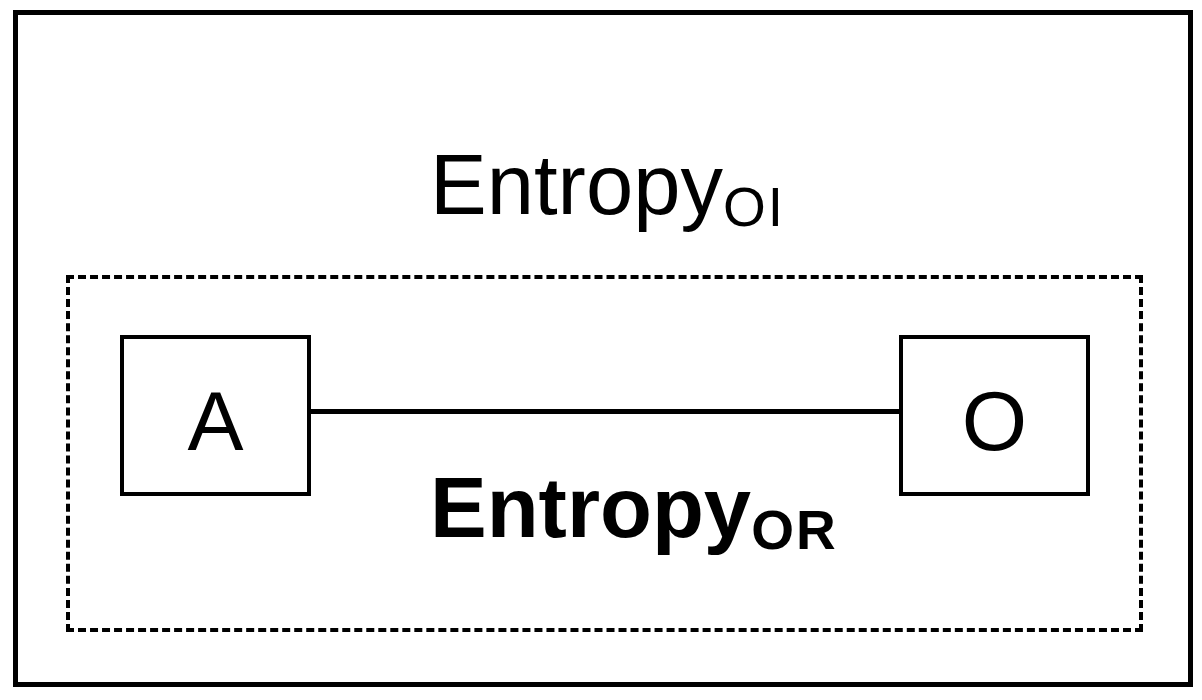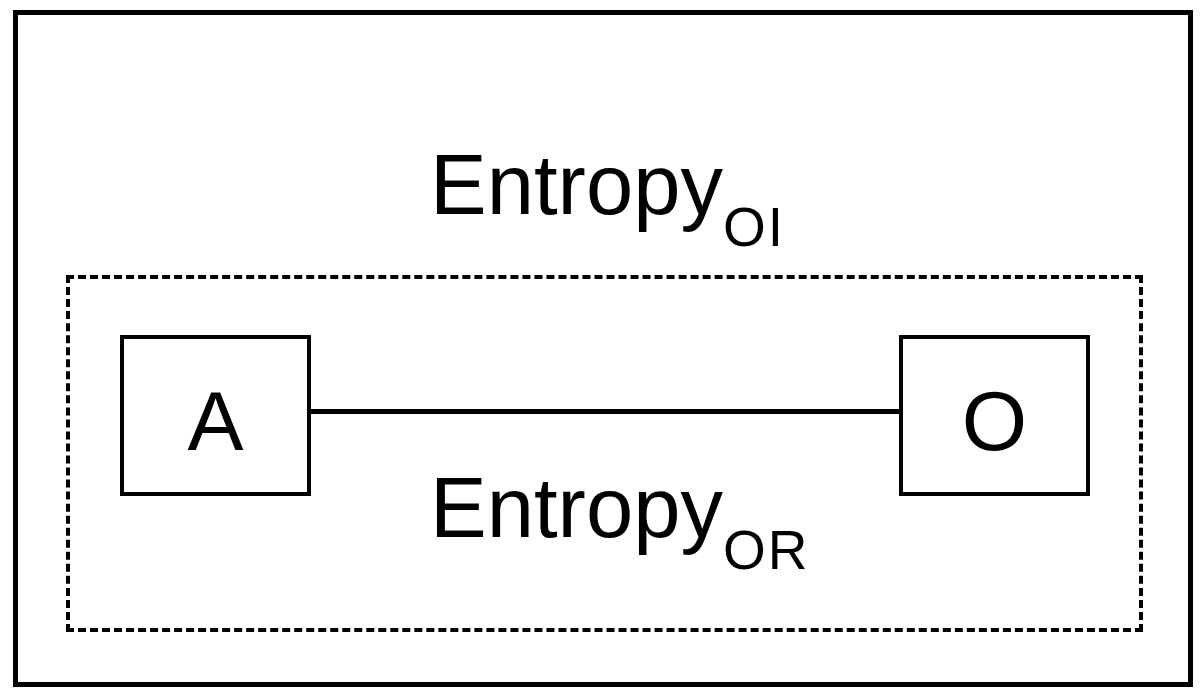--- a/index.html
+++ b/index.html
@@ -30,25 +30,25 @@
     position: absolute;
     left: 430px;
     font-size: 85px;
     line-height: 1;
     white-space: nowrap;
     letter-spacing: 0;
   }
   .entropy-label .subscript {
     font-size: 55px;
     position: relative;
-    top: 32px;
+    top: 12px;
     letter-spacing: 2px;
   }
   #entropy-oi { top: 142px; }
-  #entropy-or { top: 465px; }
+  #entropy-or { top: 465px; font-weight: bold; }
   .dashed-region {
     position: absolute;
     left: 66px;
     top: 275px;
     width: 1077px;
     height: 357px;
     border: 4px dashed #000000;
     box-sizing: border-box;
   }
   .node-box {

